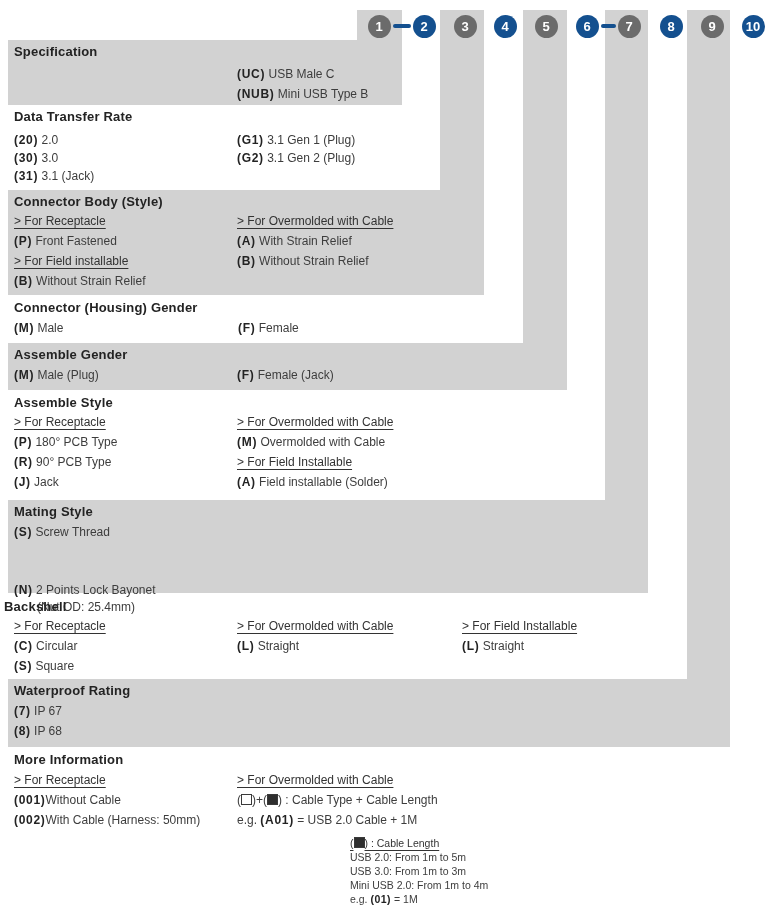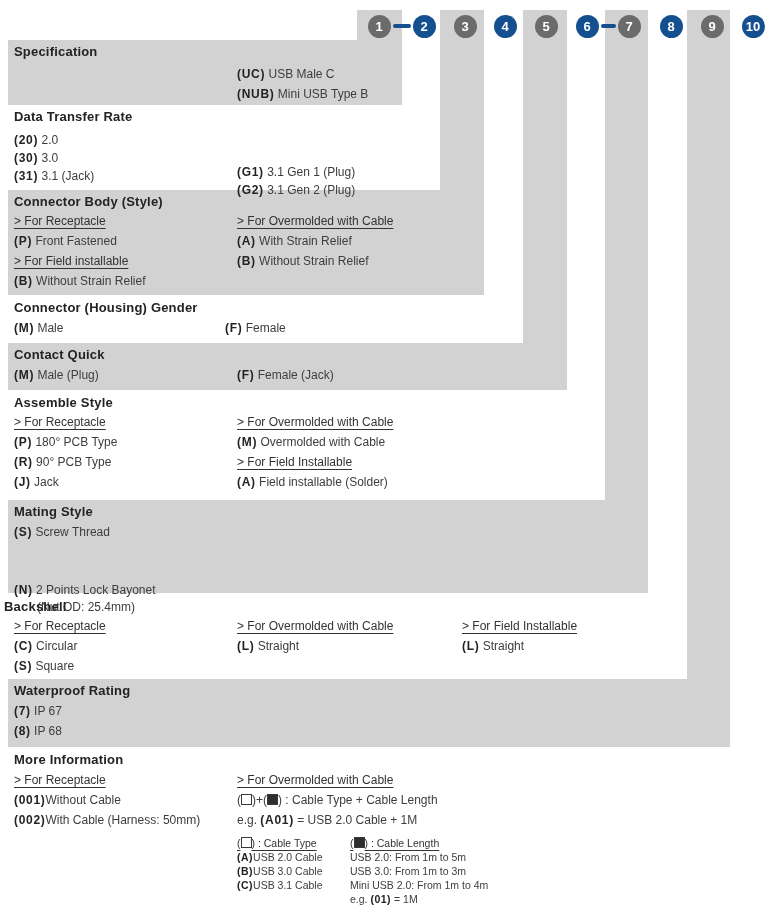--- a/index.html
+++ b/index.html
@@ -66,43 +66,43 @@
       <div class="line" style="line-height: 20px;"><span class="b">(UC)</span><span class="t"> USB Male C</span></div>
       <div class="line" style="line-height: 20px;"><span class="b">(NUB)</span><span class="t"> Mini USB Type B</span></div>
     </div>
     <div class="sec-title" style="left: 14px; top: 109px;">Data Transfer Rate</div>
     <div class="col" style="left: 14px; top: 131px;">
       <div class="line" style="line-height: 18px;"><span class="b">(20)</span><span class="t"> 2.0</span></div>
       <div class="line" style="line-height: 18px;"><span class="b">(30)</span><span class="t"> 3.0</span></div>
       <div class="line" style="line-height: 18px;"><span class="b">(31)</span><span class="t"> 3.1 (Jack)</span></div>
     </div>
     <div class="col" style="left: 237px; top: 131px;">
-      <div class="line" style="line-height: 18px; margin-top: 32px;"><span class="b">(G1)</span><span class="t"> 3.1 Gen 1 (Plug)</span></div>
+      <div class="line" style="line-height: 18px;"><span class="b">(G1)</span><span class="t"> 3.1 Gen 1 (Plug)</span></div>
       <div class="line" style="line-height: 18px;"><span class="b">(G2)</span><span class="t"> 3.1 Gen 2 (Plug)</span></div>
     </div>
     <div class="sec-title" style="left: 14px; top: 194px;">Connector Body (Style)</div>
     <div class="col" style="left: 14px; top: 211px;">
       <div class="line u" style="line-height: 20px;"><span class="t">&gt; For Receptacle</span></div>
       <div class="line" style="line-height: 20px;"><span class="b">(P)</span><span class="t"> Front Fastened</span></div>
       <div class="line u" style="line-height: 20px;"><span class="t">&gt; For Field installable</span></div>
       <div class="line" style="line-height: 20px;"><span class="b">(B)</span><span class="t"> Without Strain Relief</span></div>
     </div>
     <div class="col" style="left: 237px; top: 211px;">
       <div class="line u" style="line-height: 20px;"><span class="t">&gt; For Overmolded with Cable</span></div>
       <div class="line" style="line-height: 20px;"><span class="b">(A)</span><span class="t"> With Strain Relief</span></div>
       <div class="line" style="line-height: 20px;"><span class="b">(B)</span><span class="t"> Without Strain Relief</span></div>
     </div>
     <div class="sec-title" style="left: 14px; top: 300px; text-align: center;">Connector (Housing) Gender</div>
     <div class="col" style="left: 14px; top: 318px;">
       <div class="line" style="line-height: 20px;"><span class="b">(M)</span><span class="t"> Male</span></div>
     </div>
-    <div class="col" style="left: 225px; top: 318px;">
+    <div class="col" style="left: 238px; top: 318px;">
       <div class="line" style="line-height: 20px;"><span class="b">(F)</span><span class="t"> Female</span></div>
     </div>
-    <div class="sec-title" style="left: 14px; top: 347px;">Contact Quick</div>
+    <div class="sec-title" style="left: 14px; top: 347px;">Assemble Gender</div>
     <div class="col" style="left: 14px; top: 365px;">
       <div class="line" style="line-height: 20px;"><span class="b">(M)</span><span class="t"> Male (Plug)</span></div>
     </div>
     <div class="col" style="left: 237px; top: 365px;">
       <div class="line" style="line-height: 20px;"><span class="b">(F)</span><span class="t"> Female (Jack)</span></div>
     </div>
     <div class="sec-title" style="left: 14px; top: 395px;">Assemble Style</div>
     <div class="col" style="left: 14px; top: 412px;">
       <div class="line u" style="line-height: 20px;"><span class="t">&gt; For Receptacle</span></div>
       <div class="line" style="line-height: 20px;"><span class="b">(P)</span><span class="t"> 180° PCB Type</span></div>
@@ -144,26 +144,20 @@
     <div class="col" style="left: 14px; top: 770px;">
       <div class="line u" style="line-height: 20px;"><span class="t">&gt; For Receptacle</span></div>
       <div class="line" style="line-height: 20px;"><span class="b">(001)</span><span class="t">Without Cable</span></div>
       <div class="line" style="line-height: 20px;"><span class="b">(002)</span><span class="t">With Cable (Harness: 50mm)</span></div>
     </div>
     <div class="col" style="left: 237px; top: 770px;">
       <div class="line u" style="line-height: 20px;"><span class="t">&gt; For Overmolded with Cable</span></div>
       <div class="line" style="line-height: 20px;"><span class="t">(</span><span class="sq"></span><span class="t">)+(</span><span class="sq filled"></span><span class="t">) : Cable Type + Cable Length</span></div>
       <div class="line" style="line-height: 20px;"><span class="t">e.g. </span><span class="b">(A01)</span><span class="t"> = USB 2.0 Cable + 1M</span></div>
     </div>
-    <div class="col sub" style="left: 237px; top: 836px;">
-      <div class="line u" style="line-height: 14px;"><span class="t">(</span><span class="sq"></span><span class="t">) : Cable Type</span></div>
-      <div class="line" style="line-height: 14px;"><span class="b">(A)</span><span class="t">USB 2.0 Cable</span></div>
-      <div class="line" style="line-height: 14px;"><span class="b">(B)</span><span class="t">USB 3.0 Cable</span></div>
-      <div class="line" style="line-height: 14px;"><span class="b">(C)</span><span class="t">USB 3.1 Cable</span></div>
-    </div>
     <div class="col sub" style="left: 350px; top: 836px;">
       <div class="line u" style="line-height: 14px;"><span class="t">(</span><span class="sq filled"></span><span class="t">) : Cable Length</span></div>
       <div class="line" style="line-height: 14px;"><span class="t">USB 2.0: From 1m to 5m</span></div>
       <div class="line" style="line-height: 14px;"><span class="t">USB 3.0: From 1m to 3m</span></div>
       <div class="line" style="line-height: 14px;"><span class="t">Mini USB 2.0: From 1m to 4m</span></div>
       <div class="line" style="line-height: 14px;"><span class="t">e.g. </span><span class="b">(01)</span><span class="t"> = 1M</span></div>
     </div>
   </div>
 
 </body></html>

